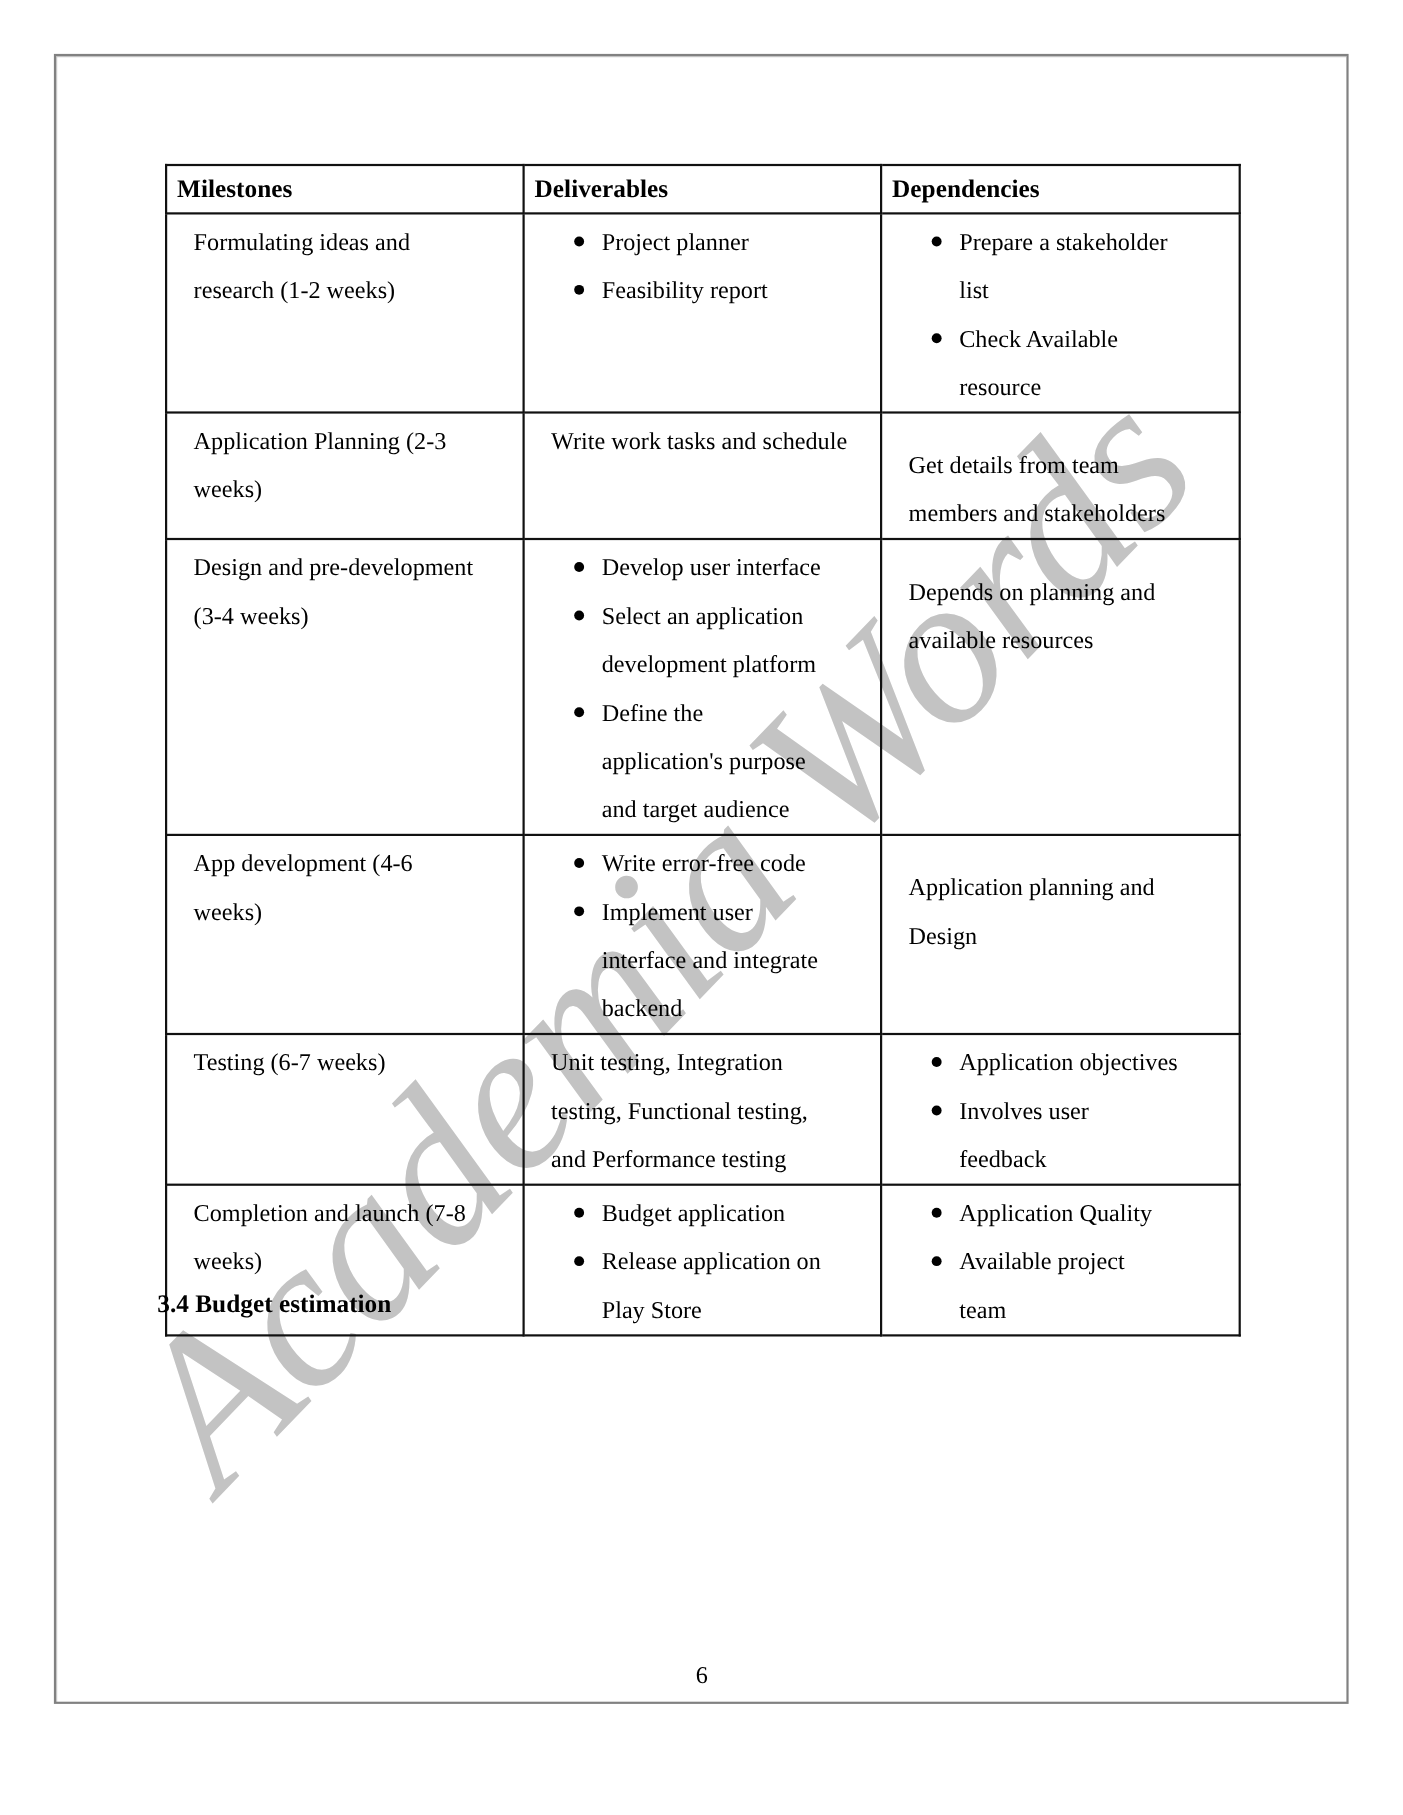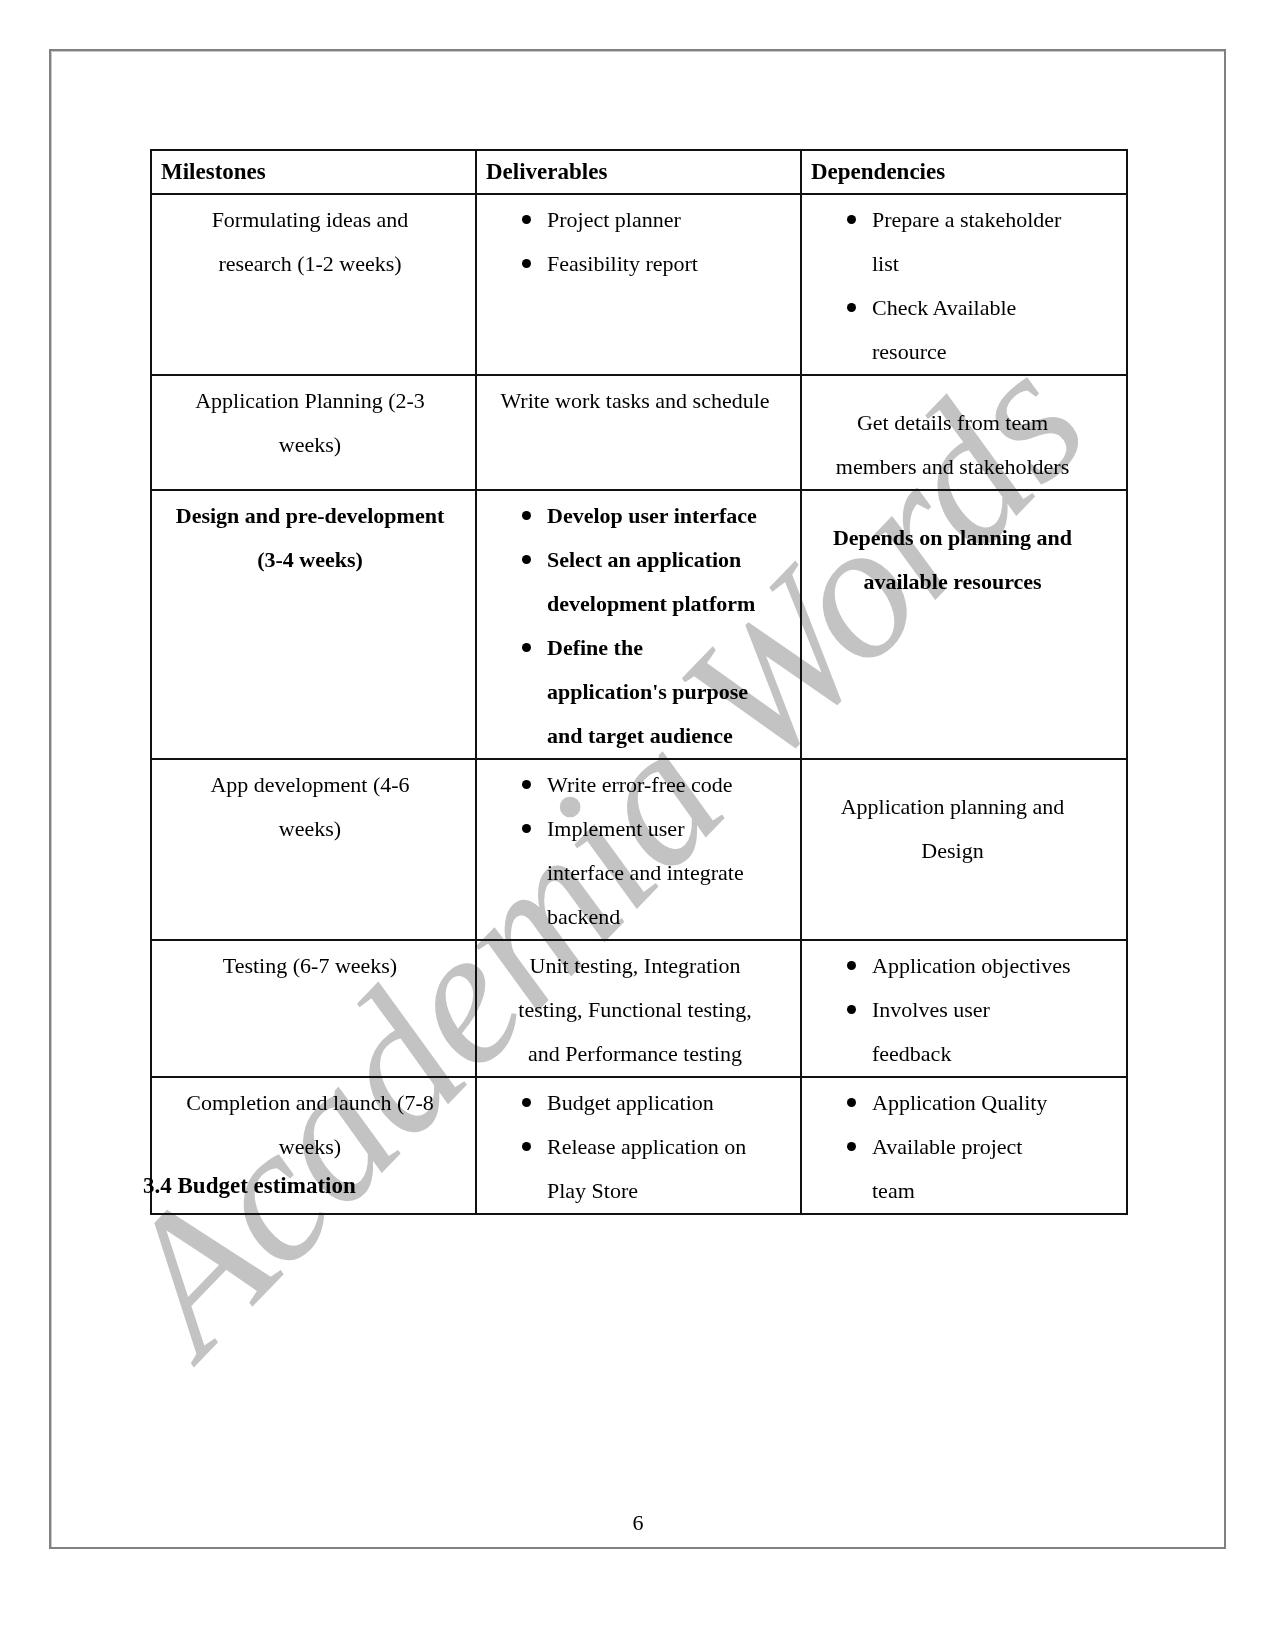--- a/index.html
+++ b/index.html
@@ -66,23 +66,22 @@
   }
   table.milestones th {
     height: 39px;
     text-align: left;
     font-weight: bold;
     font-size: 23px;
     line-height: 36px;
     padding: 3px 8px 0 9px;
   }
   .cell-text {
-    padding: 3px 20px 0 13px;
+    padding: 3px 20px 0 24px;
     white-space: pre-line;
-    text-align: center;
   }
   td.dep .cell-text { padding-right: 36px; margin-top: 22px; }
   .bullets { padding-top: 3px; }
   .bullet-item {
     position: relative;
     padding-left: 70px;
     padding-right: 14px;
   }
   .bullet-dot {
     position: absolute;
@@ -90,21 +89,21 @@
     top: 17px;
     width: 9px;
     height: 9px;
     border-radius: 50%;
     background: #000000;
   }
   .bullet-text { white-space: pre-line; }
   tr.h-row  { height: 43px;  }
   tr.r1 { height: 180px; }
   tr.r2 { height: 85px;  }
-  tr.r3 { height: 263px; font-weight: bold; }
+  tr.r3 { height: 263px; }
   tr.r4 { height: 178px; }
   tr.r5 { height: 136px; }
   tr.r6 { height: 134px; margin-left: 48px; }
   .section-heading {
     position: absolute;
     left: 143px;
     top: 1170px;
     width: 983px;
     font-size: 23px;
     font-weight: bold;

